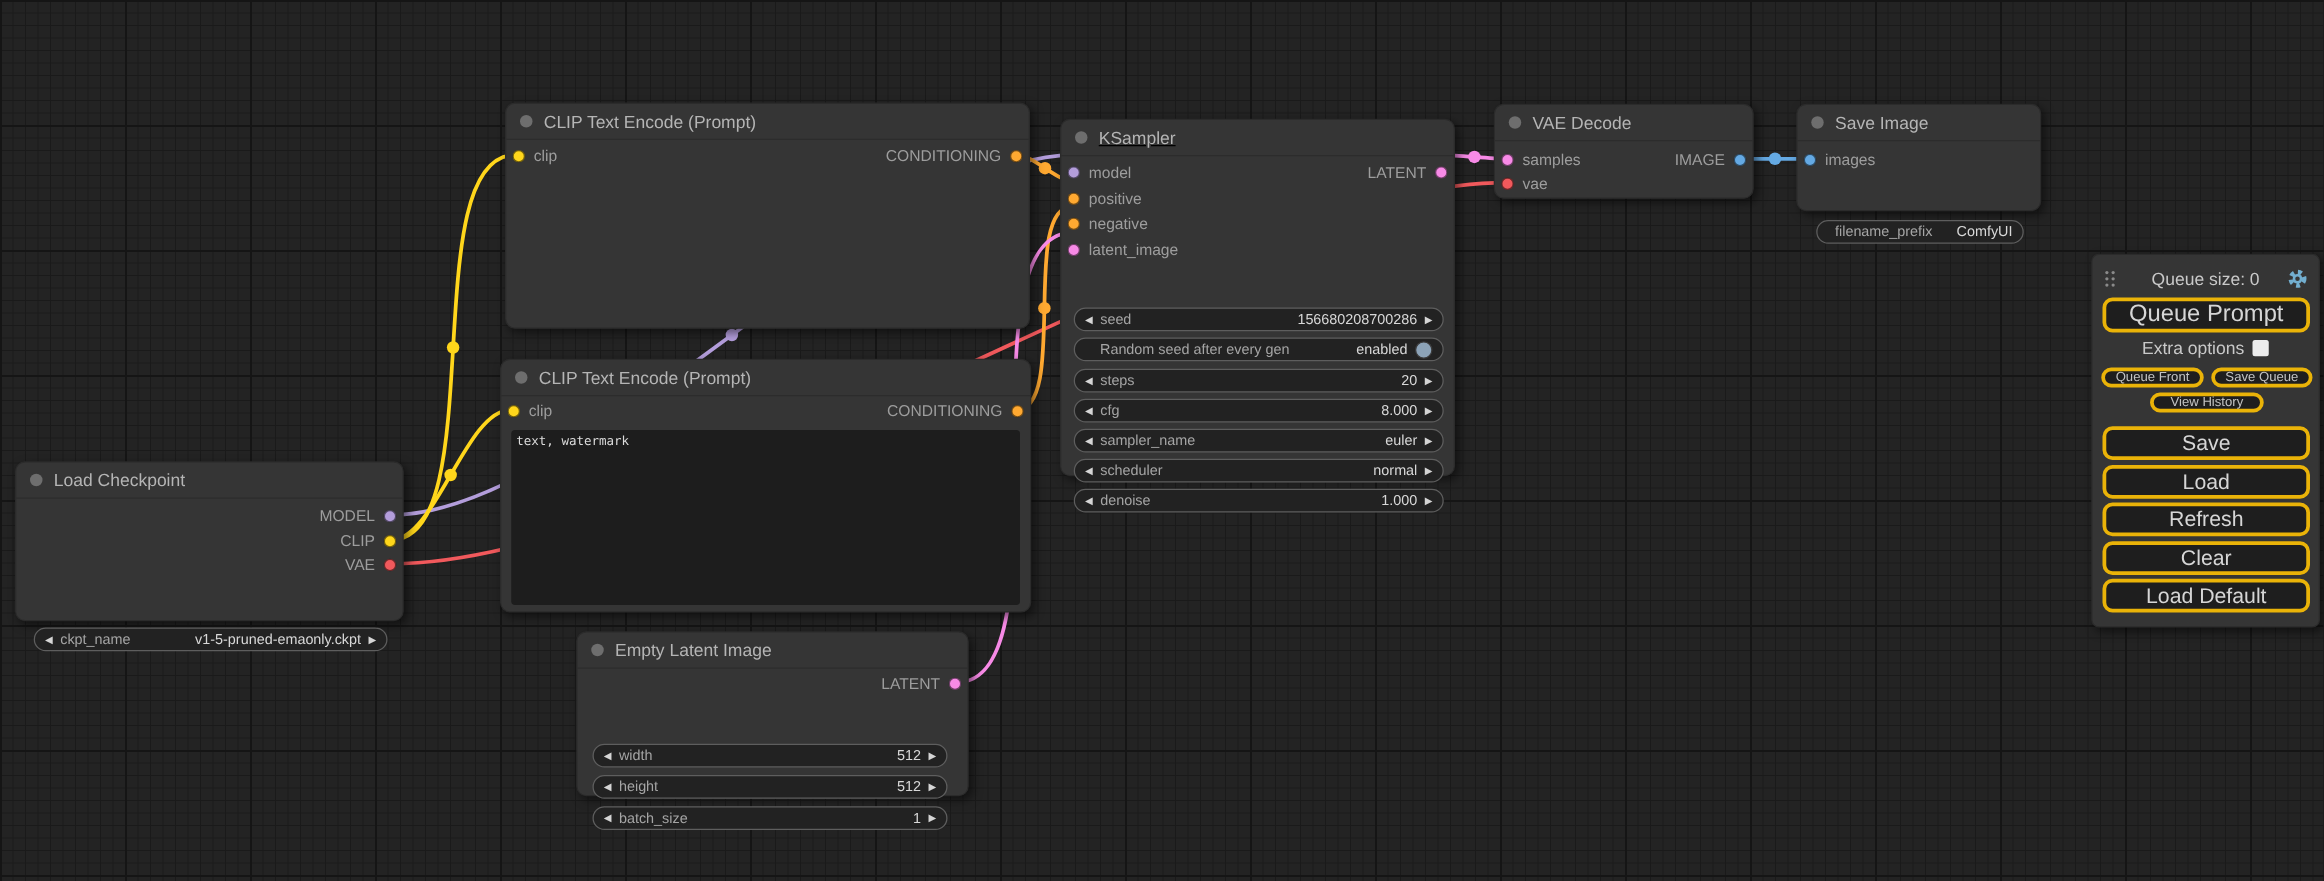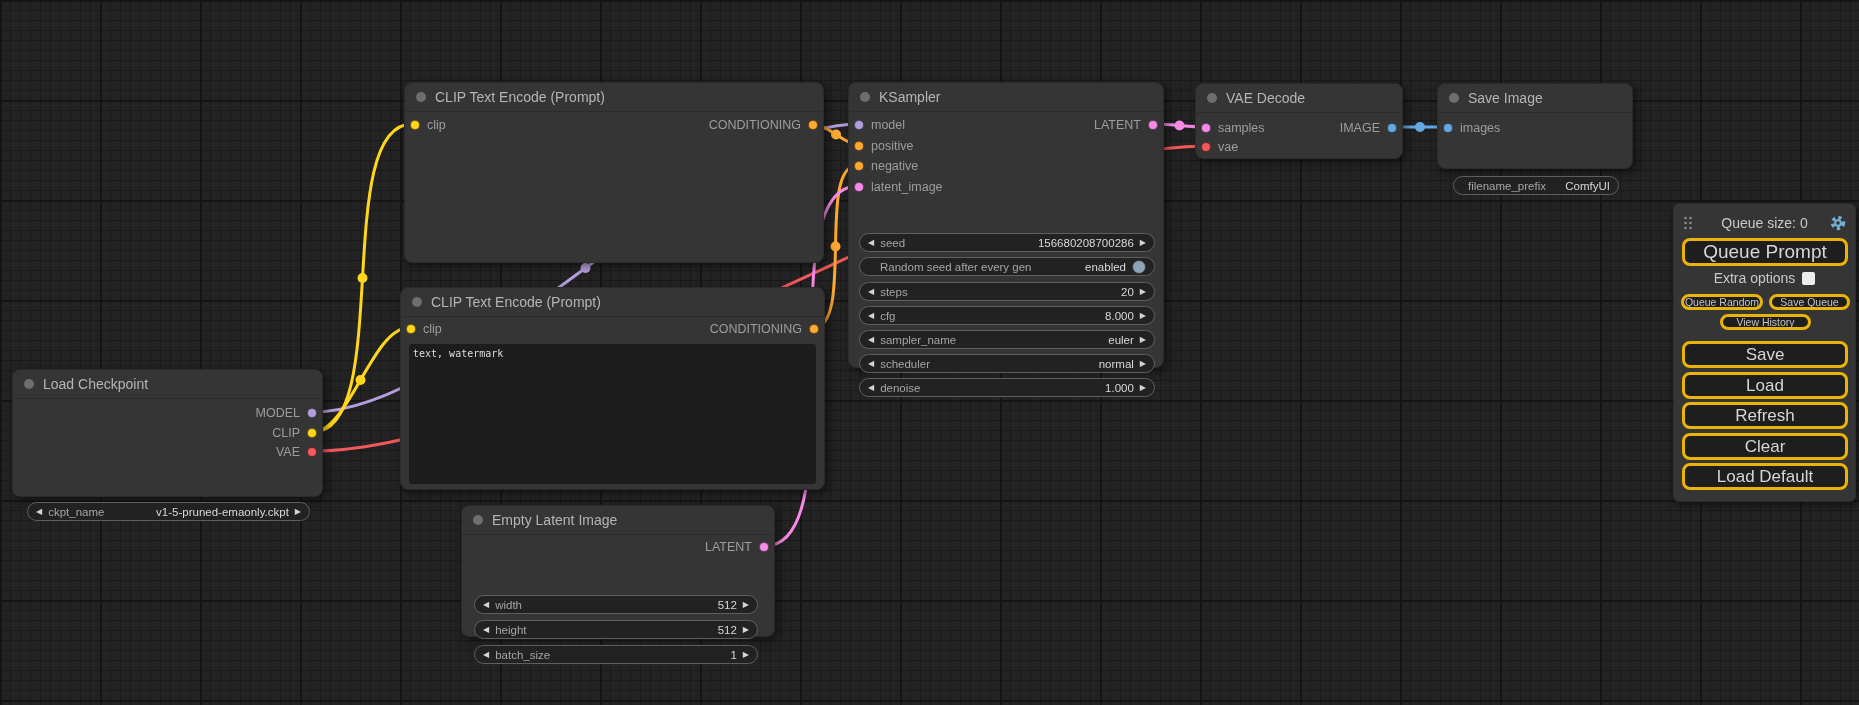--- a/index.html
+++ b/index.html
@@ -132,21 +132,21 @@
         <span>clip</span>
       </span>
       <span class="ogrp">
         <span>CONDITIONING</span>
         <span class="sdot" style="background: rgb(255, 169, 49);"></span>
       </span>
     </div>
     <div class="ta" style="left:8px;top:56px;width:407px;height:140px;">text, watermark</div>
   </div>
 
-  <div class="node" style="left:848px;top:82px;width:316px;height:286px;">
+  <div class="node" style="left:848px;top:95px;width:316px;height:286px;text-decoration:underline;">
     <div class="ntitle">
       <span class="tdot"></span>
       <span>KSampler</span>
     </div>
     <div class="row both" style="top:32px;">
       <span class="igrp">
         <span class="sdot" style="background: rgb(179, 157, 219);"></span>
         <span>model</span>
       </span>
       <span class="ogrp">
@@ -290,21 +290,21 @@
         <circle r="5.2" fill="none" stroke="#72AECF" stroke-width="5.6" stroke-dasharray="3 3.05"></circle>
         <circle r="4.3" fill="#72AECF"></circle>
         <circle r="2" fill="#353535"></circle>
       </svg>
     </div>
     <div class="btn big" style="top:34px;height:28px;font-size:19px;">Queue Prompt</div>
     <div class="xopts">
       <span>Extra options</span>
       <span class="chk"></span>
     </div>
-    <div class="btn small" style="left:7px;top:90px;width:82px;">Queue Random</div>
+    <div class="btn small" style="left:7px;top:90px;width:82px;">Queue Front</div>
     <div class="btn small" style="left:95px;top:90px;width:81px;">Save Queue</div>
     <div class="btn small" style="left:46px;top:110px;width:91px;">View History</div>
     <div class="btn big" style="top:137px;">Save</div>
     <div class="btn big" style="top:168px;">Load</div>
     <div class="btn big" style="top:198px;text-align:right;">Refresh</div>
     <div class="btn big" style="top:229px;">Clear</div>
     <div class="btn big" style="top:259px;">Load Default</div>
   </div>
 
 </div>

